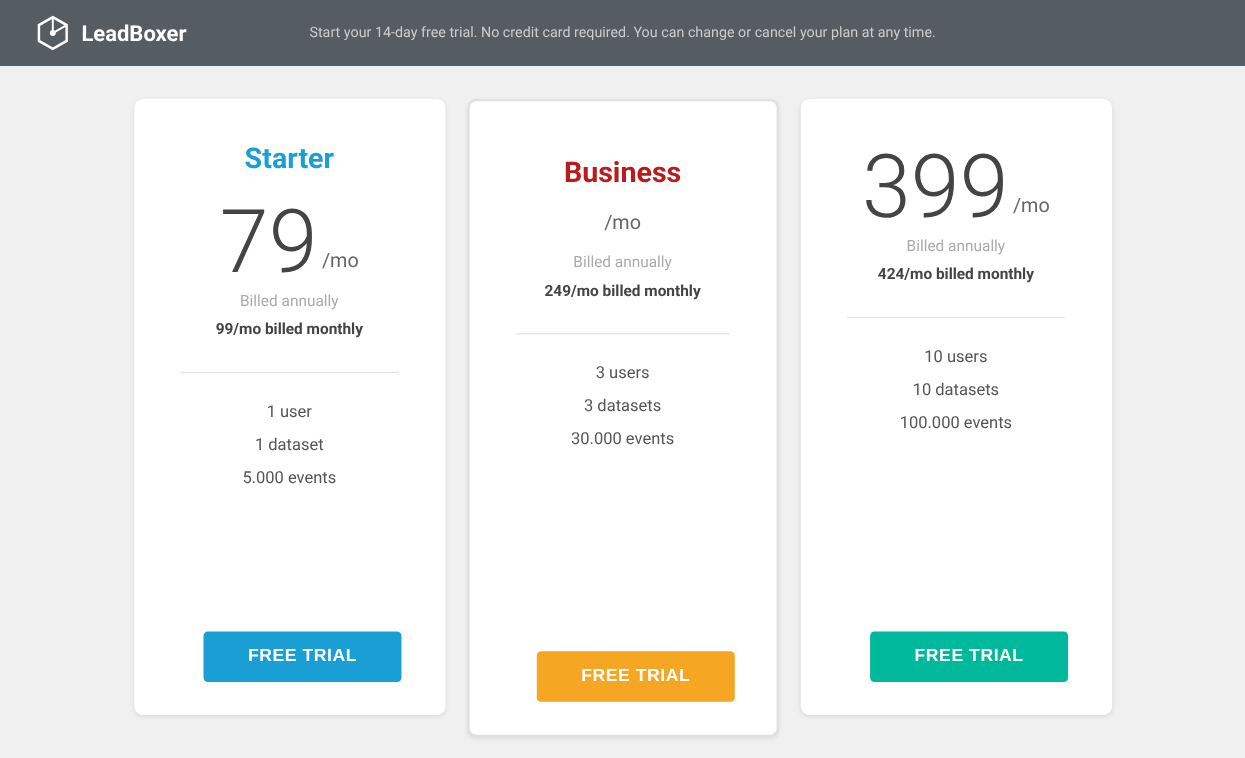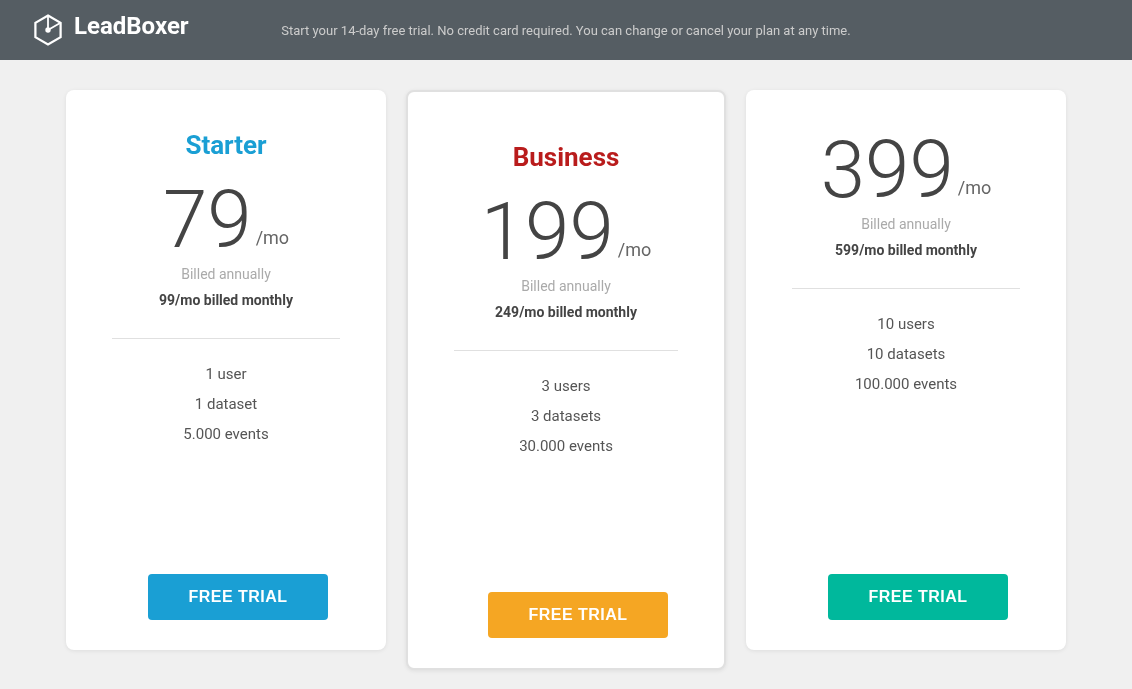--- a/index.html
+++ b/index.html
@@ -13,24 +13,24 @@
     nav {
       background: #555d63;
       height: 60px;
       display: flex;
       align-items: center;
       padding: 0 30px;
       position: relative;
     }
     .nav-logo {
       display: flex;
-      align-items: flex-start;
+      align-items: center;
       gap: 8px;
       color: white;
-      font-size: 24px;
+      font-size: 20px;
       font-weight: bold;
       margin-right: 40px;
       text-decoration: none;
     }
     .logo-icon {
       width: 36px;
       height: 36px;
     }
     .nav-banner {
       position: absolute;
@@ -88,21 +88,21 @@
       justify-content: center;
       gap: 20px;
       align-items: flex-start;
     }
 
     
     .card {
       background: white;
       border-radius: 8px;
       padding: 40px 18px 30px;
-      width: 320px;
+      width: 283px;
       min-height: 560px;
       display: flex;
       flex-direction: column;
       align-items: center;
       box-shadow: 0 1px 4px rgba(0,0,0,0.08);
     }
     .card.featured {
       border: 2px solid #e0e0e0;
       padding-top: 50px;
       min-height: 580px;
@@ -207,41 +207,40 @@
       <div>1 user</div>
       <div>1 dataset</div>
       <div>5.000 events</div>
     </div>
     <button class="free-trial-btn btn-starter">FREE TRIAL</button>
   </div>
 
   <div class="card featured">
     <div class="plan-name business">Business</div>
     <div class="price-row">
-      <span class="price-amount">199</span>
       <span class="price-per">/mo</span>
     </div>
     <div class="billed-annually">Billed annually</div>
     <div class="billed-monthly">249/mo billed monthly</div>
     <div class="divider"></div>
     <div class="features">
       <div>3 users</div>
       <div>3 datasets</div>
       <div>30.000 events</div>
     </div>
     <button class="free-trial-btn btn-business">FREE TRIAL</button>
   </div>
 
   <div class="card">
     <div class="price-row">
       <span class="price-amount">399</span>
       <span class="price-per">/mo</span>
     </div>
     <div class="billed-annually">Billed annually</div>
-    <div class="billed-monthly">599/mo billed monthly</div>
+    <div class="billed-monthly">424/mo billed monthly</div>
     <div class="divider"></div>
     <div class="features">
       <div>10 users</div>
       <div>10 datasets</div>
       <div>100.000 events</div>
     </div>
     <button class="free-trial-btn btn-corporate">FREE TRIAL</button>
   </div>
 
 </div>

